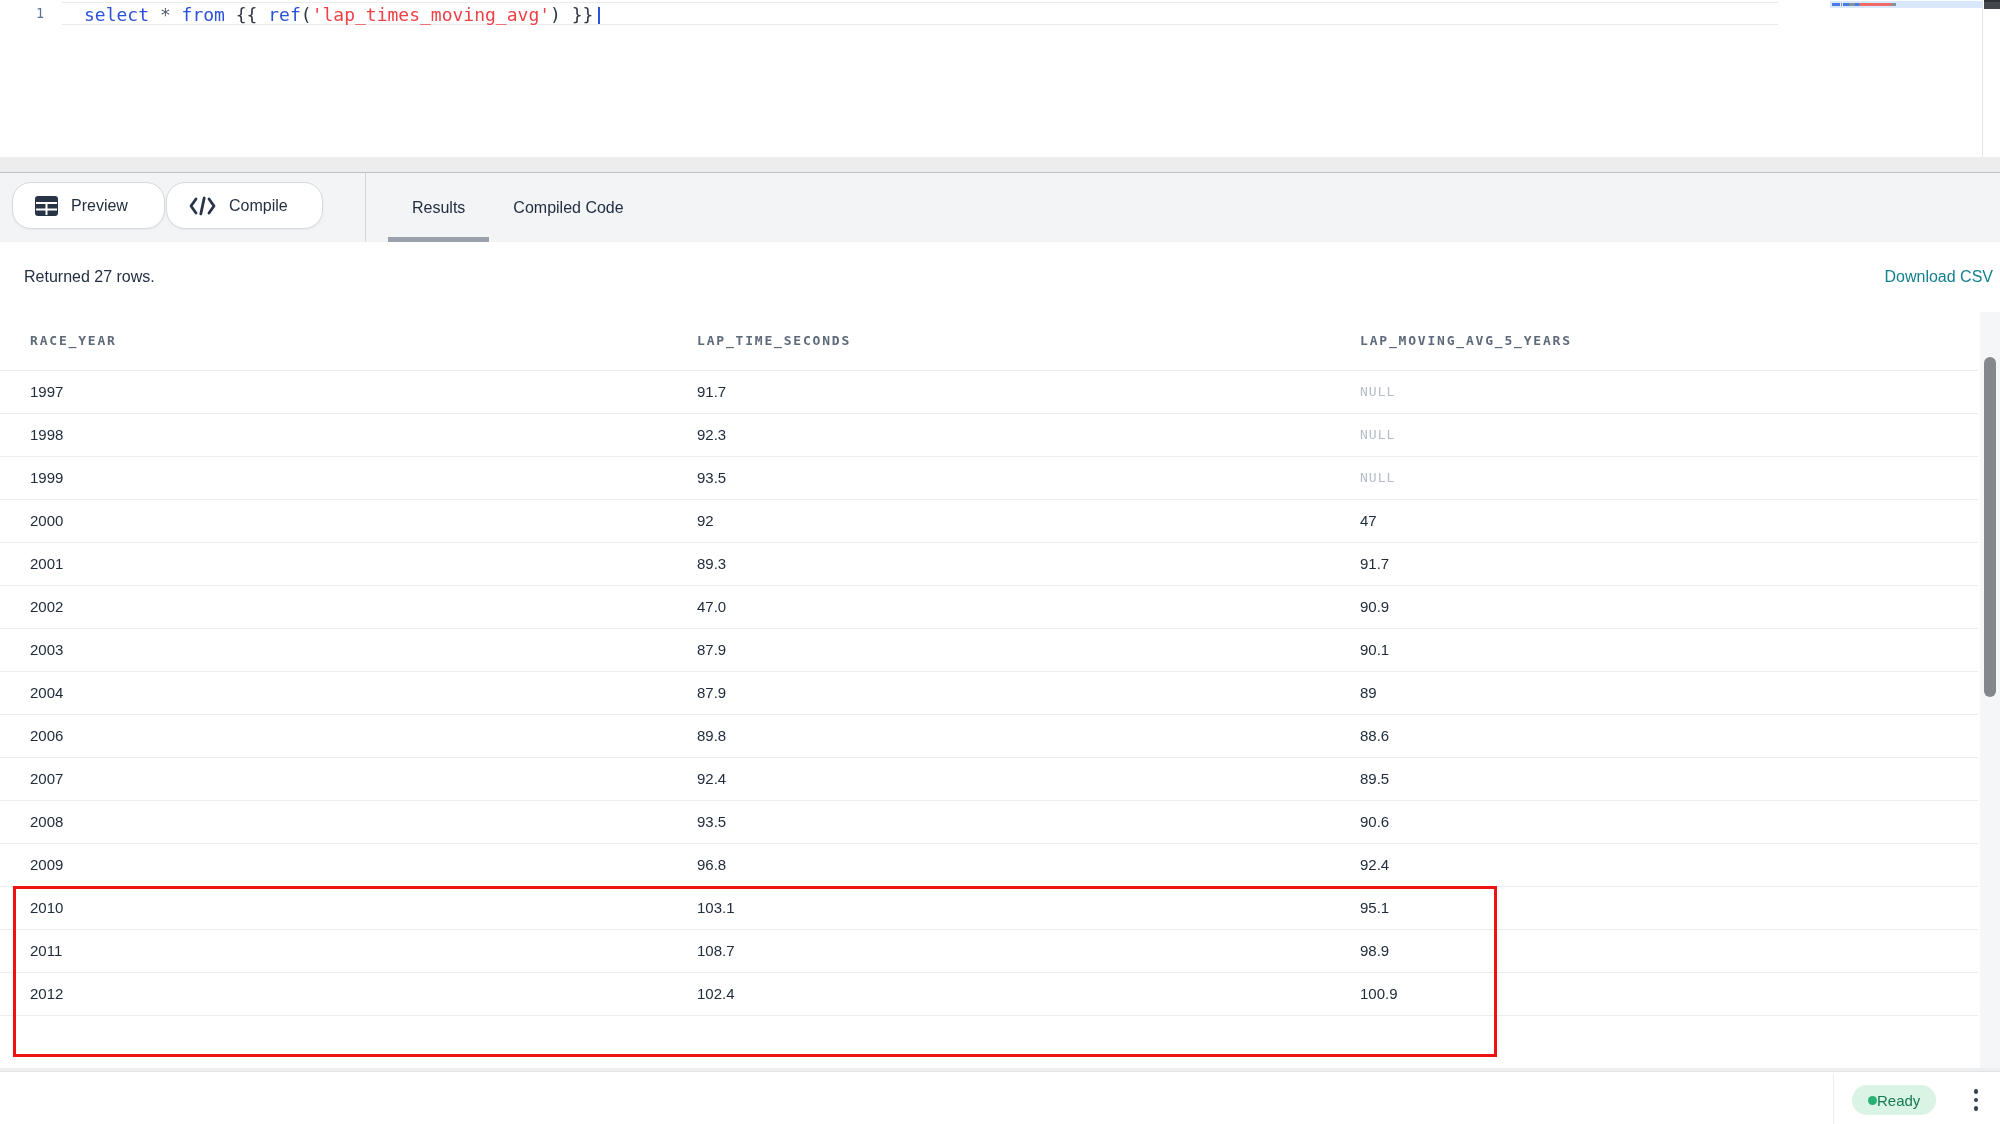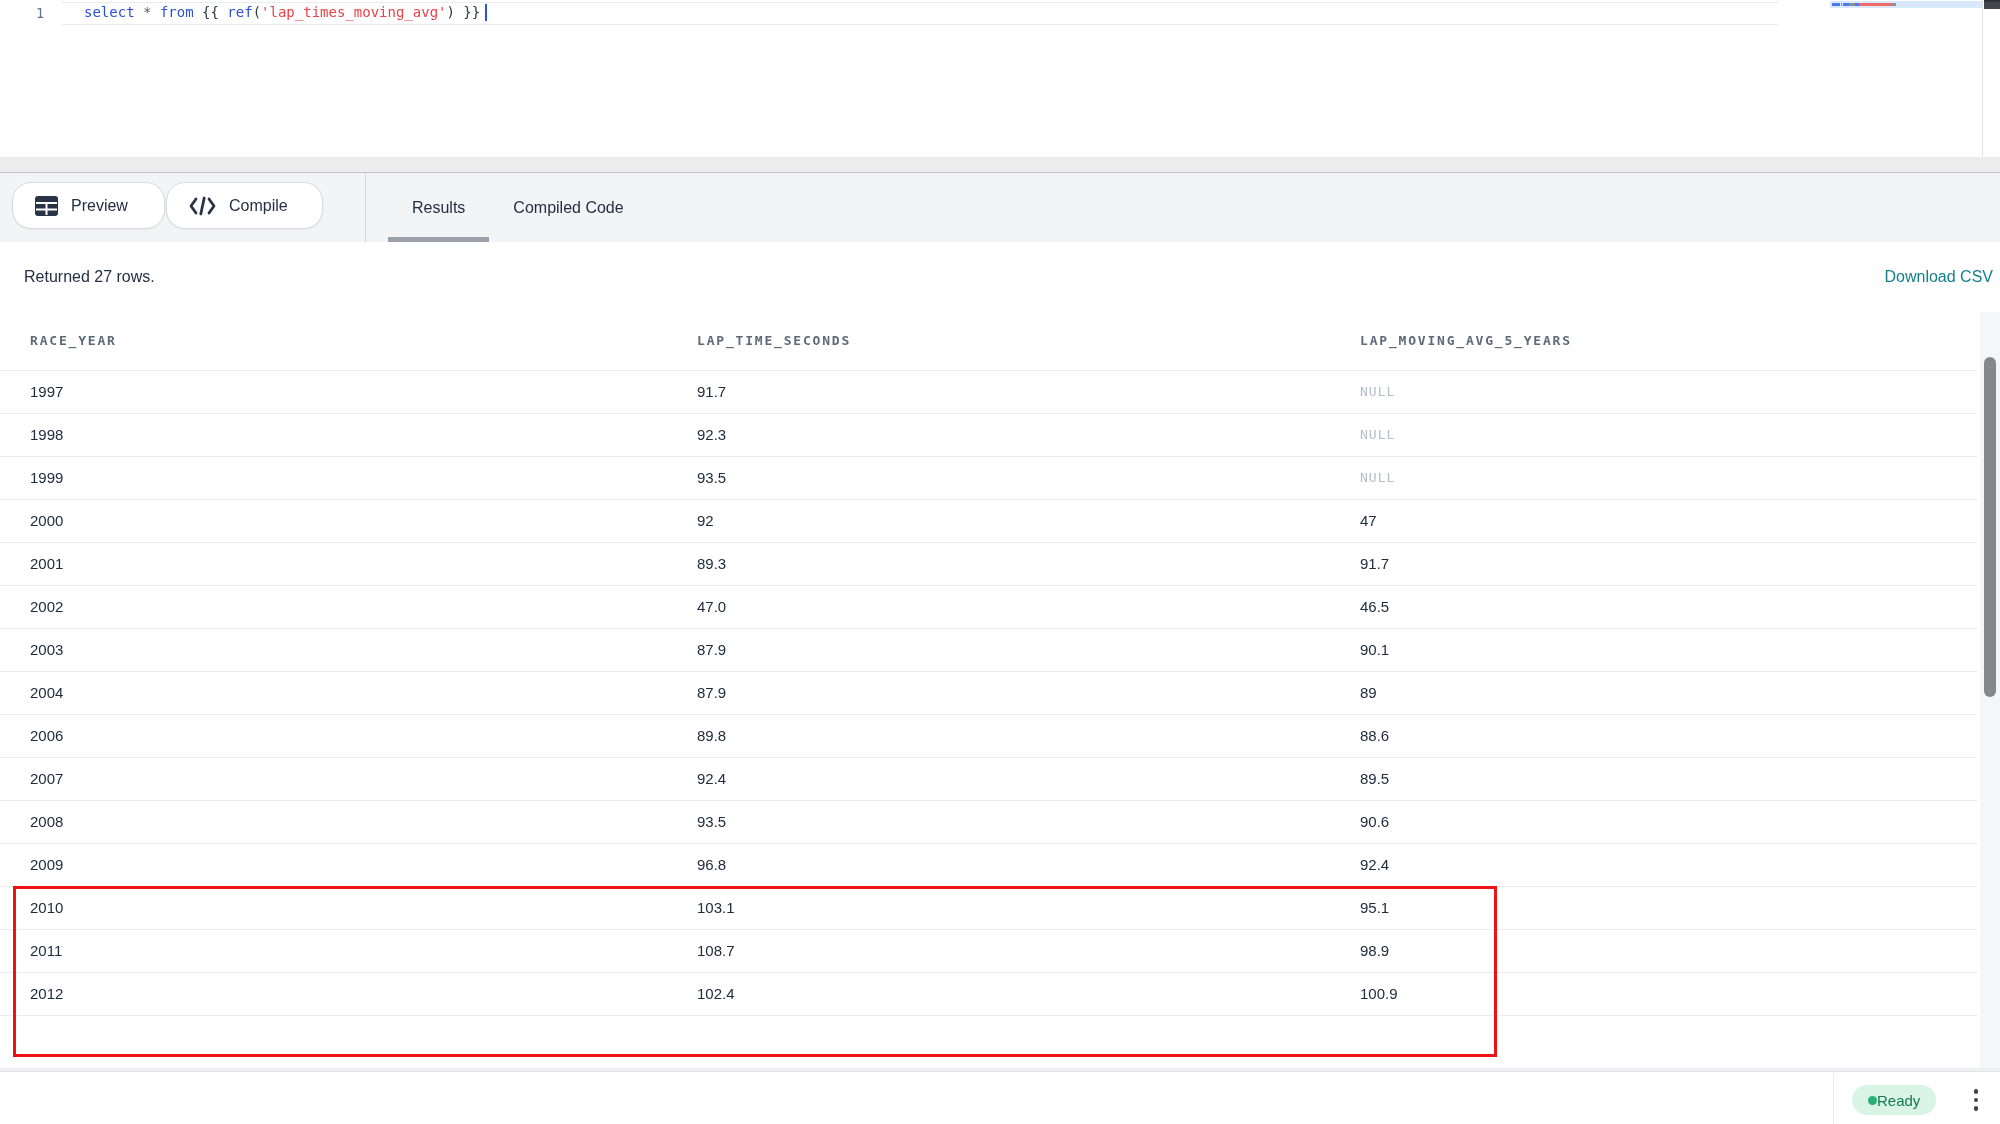--- a/index.html
+++ b/index.html
@@ -6,21 +6,21 @@
   html,body { width:2000px; height:1124px; background:#ffffff; overflow:hidden;
               font-family:"Liberation Sans", sans-serif; }
 
   
   .editor { position:absolute; left:0; top:0; width:2000px; height:157px; background:#fff; }
   .active-line { position:absolute; left:62px; top:2px; width:1716px; height:23px;
                  border-top:1px solid #e9eaec; border-bottom:1px solid #e9eaec; }
   .gutter-num { position:absolute; left:36px; top:5px; font-family:"DejaVu Sans Mono",monospace;
                 font-size:13.5px; color:#5f7390; }
   .code-line { position:absolute; left:84px; top:4px; font-family:"DejaVu Sans Mono",monospace;
-               font-size:14px; white-space:pre; color:#2f3742; }
+               font-size:18px; white-space:pre; color:#2f3742; }
   .tok-keyword { color:#2b50d9; }
   .tok-string  { color:#ef4146; }
   .tok-operator{ color:#56606c; }
   .tok-plain   { color:#2f3742; }
   .cursor { display:inline-block; width:2px; height:17px; background:#2d52da;
             margin-left:5px; vertical-align:middle; position:relative; top:-1px; }
   .minimap { position:absolute; left:1830px; top:0; width:152px; height:157px; }
   .minimap-line { margin-top:1px; height:7px; background:#d9e8fc; display:flex;
                   align-items:center; padding-left:2px; }
   .minimap-line span { display:inline-block; height:3px; }
@@ -188,21 +188,21 @@
           <td>47</td>
         </tr>
         <tr>
           <td>2001</td>
           <td>89.3</td>
           <td>91.7</td>
         </tr>
         <tr>
           <td>2002</td>
           <td>47.0</td>
-          <td>46.5</td>
+          <td>90.9</td>
         </tr>
         <tr>
           <td>2003</td>
           <td>87.9</td>
           <td>90.1</td>
         </tr>
         <tr>
           <td>2004</td>
           <td>87.9</td>
           <td>89</td>

